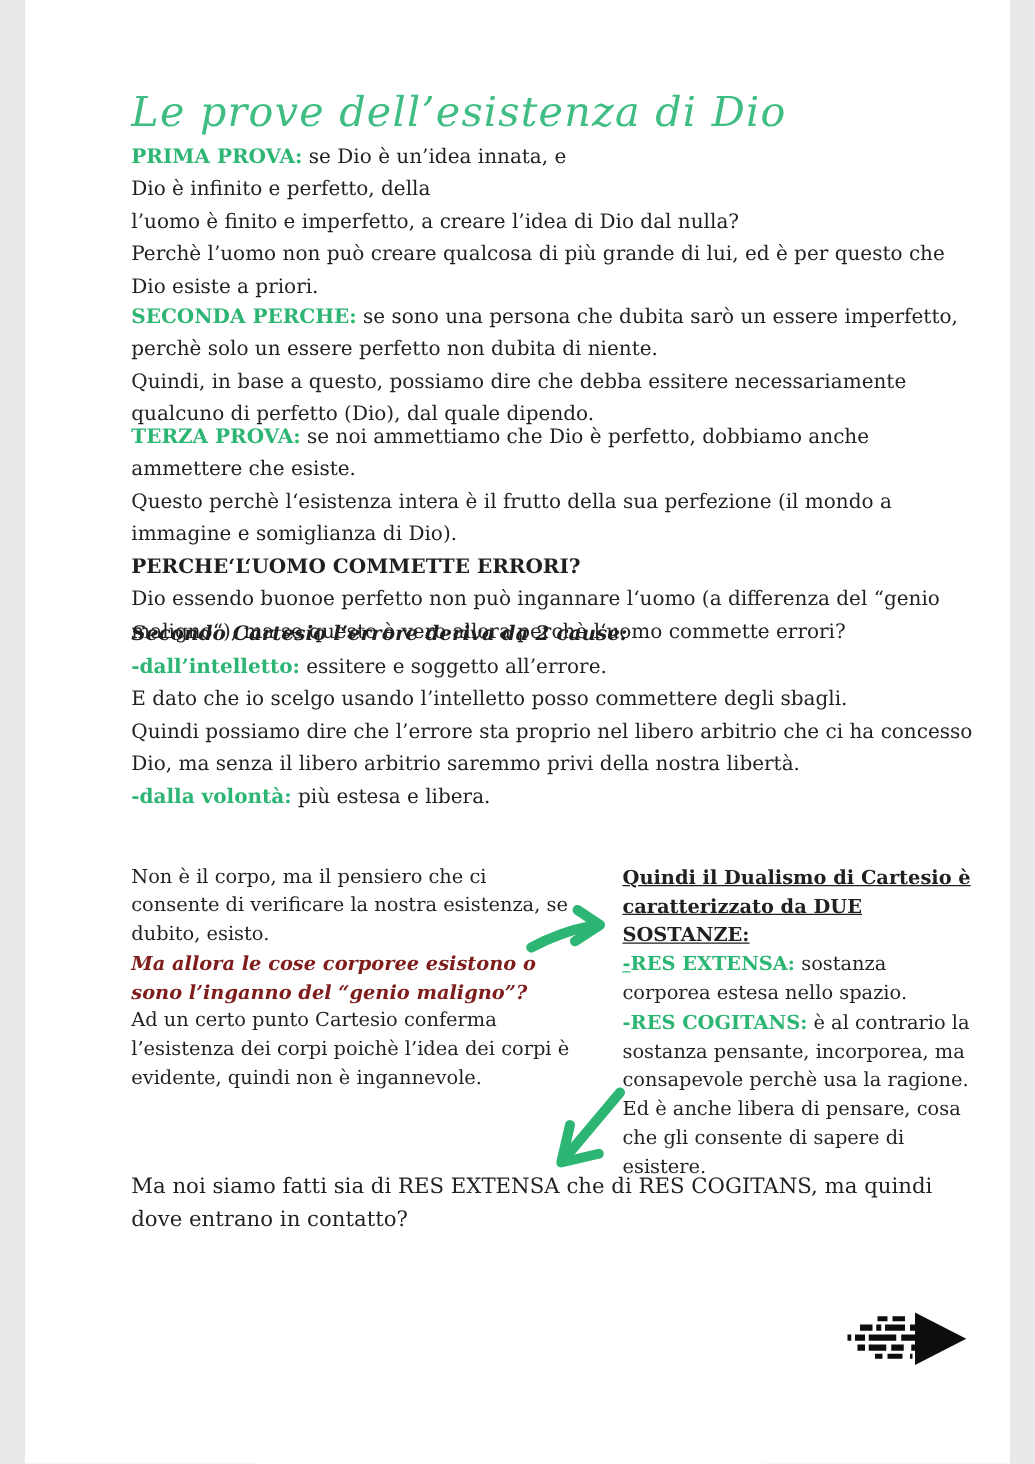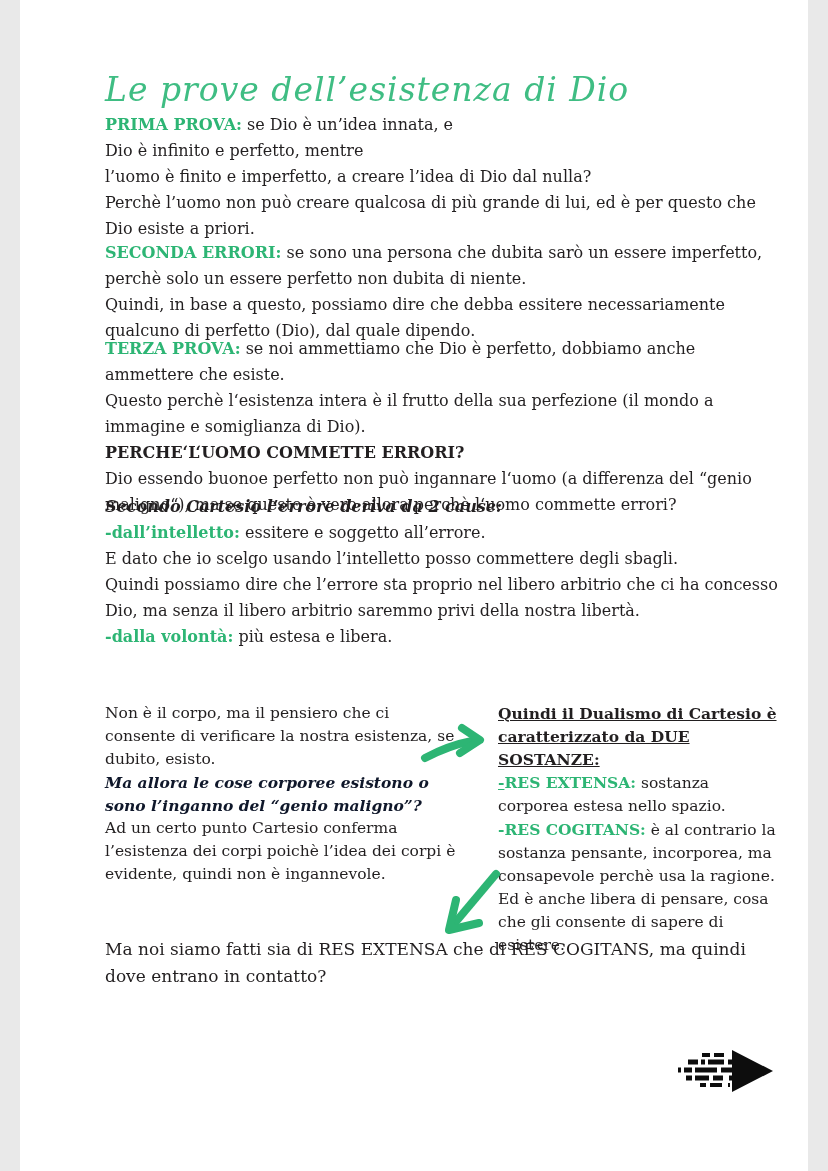--- a/index.html
+++ b/index.html
@@ -29,25 +29,25 @@
   
   .para { font-size:16px; line-height:26px; }
   .p1 { left:85px; top:112px; width:680px; }
   .p2 { left:85px; top:240px; width:680px; }
   .p3 { left:85px; top:336px; width:680px; }
   .p4 { left:85px; top:494px; width:680px; }
 
   .glabel { color:#2db574; font-weight:bold; }
   .bold { font-weight:bold; }
   .bolditalic { font-weight:bold; font-style:italic; }
-  .greenitalic { color:#0f172a; font-weight:bold; font-style:italic; }
+  .greenitalic { color:#7f1d1d; font-weight:bold; font-style:italic; }
   .u { text-decoration:underline; }
 
   
-  .col { font-size:15.5px; line-height:23px;margin-top:12px; }
+  .col { font-size:15.5px; line-height:23px; }
   .col-left  { left:85px;  top:690px; width:352px; }
   .col-right { left:478px; top:690px; width:282px; }
   .col p { margin:0; }
 
   .bottom-q {
     left:85px; top:936px; width:680px;
     font-size:17px; line-height:27px; font-weight:normal;
   }
 
   .arrow-right-icon   { left:400px; top:722px; }
@@ -56,27 +56,27 @@
 </style>
 </head>
 <body>
 
 <div class="page">
 
   <div class="abs script-heading h-god">Le prove dell’esistenza di Dio</div>
 
   <div class="abs para p1">
     <div><span class="glabel">PRIMA PROVA:</span><span> se Dio è un’idea innata, e</span></div>
-    <div>Dio è infinito e perfetto, mentre</div>
+    <div>Dio è infinito e perfetto, della</div>
     <div>l’uomo è finito e imperfetto, a creare l’idea di Dio dal nulla?</div>
     <div>Perchè l’uomo non può creare qualcosa di più grande di lui, ed è per questo che Dio esiste a priori.</div>
   </div>
 
   <div class="abs para p2">
-    <div><span class="glabel">SECONDA ERRORI:</span><span> se sono una persona che dubita sarò un essere imperfetto, perchè solo un essere perfetto non dubita di niente.</span></div>
+    <div><span class="glabel">SECONDA PERCHE:</span><span> se sono una persona che dubita sarò un essere imperfetto, perchè solo un essere perfetto non dubita di niente.</span></div>
     <div>Quindi, in base a questo, possiamo dire che debba essitere necessariamente qualcuno di perfetto (Dio), dal quale dipendo.</div>
   </div>
 
   <div class="abs para p3">
     <div><span class="glabel">TERZA PROVA:</span><span> se noi ammettiamo che Dio è perfetto, dobbiamo anche ammettere che esiste.</span></div>
     <div>Questo perchè l‘esistenza intera è il frutto della sua perfezione (il mondo a immagine e somiglianza di Dio).</div>
     <div class="bold">PERCHE‘L‘UOMO COMMETTE ERRORI?</div>
     <div>Dio essendo buonoe perfetto non può ingannare l‘uomo (a differenza del “genio maligno“), ma se questo è vero allora perchè l‘uomo commette errori?</div>
   </div>
 

